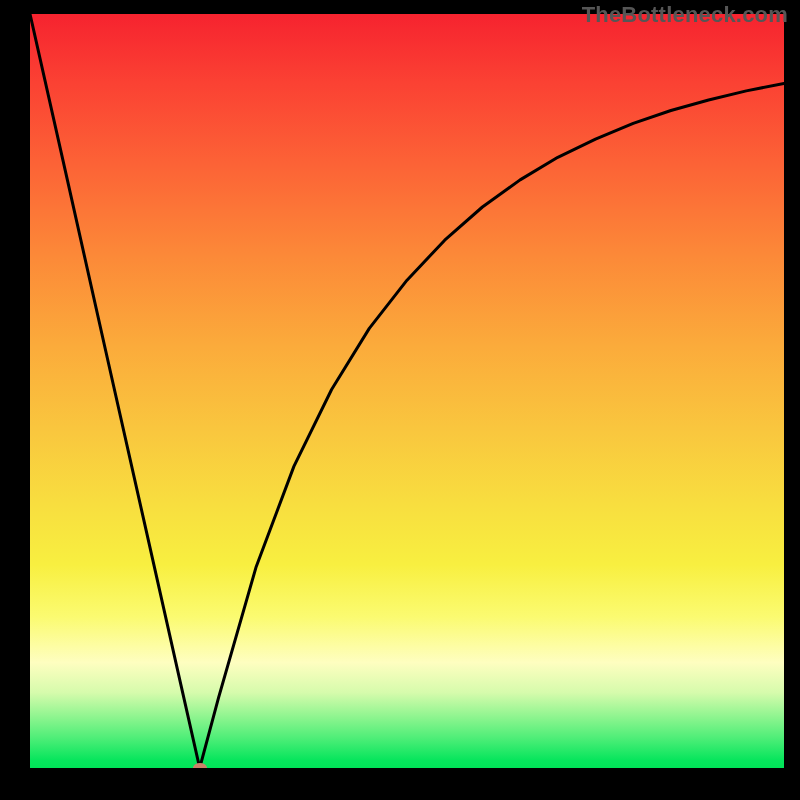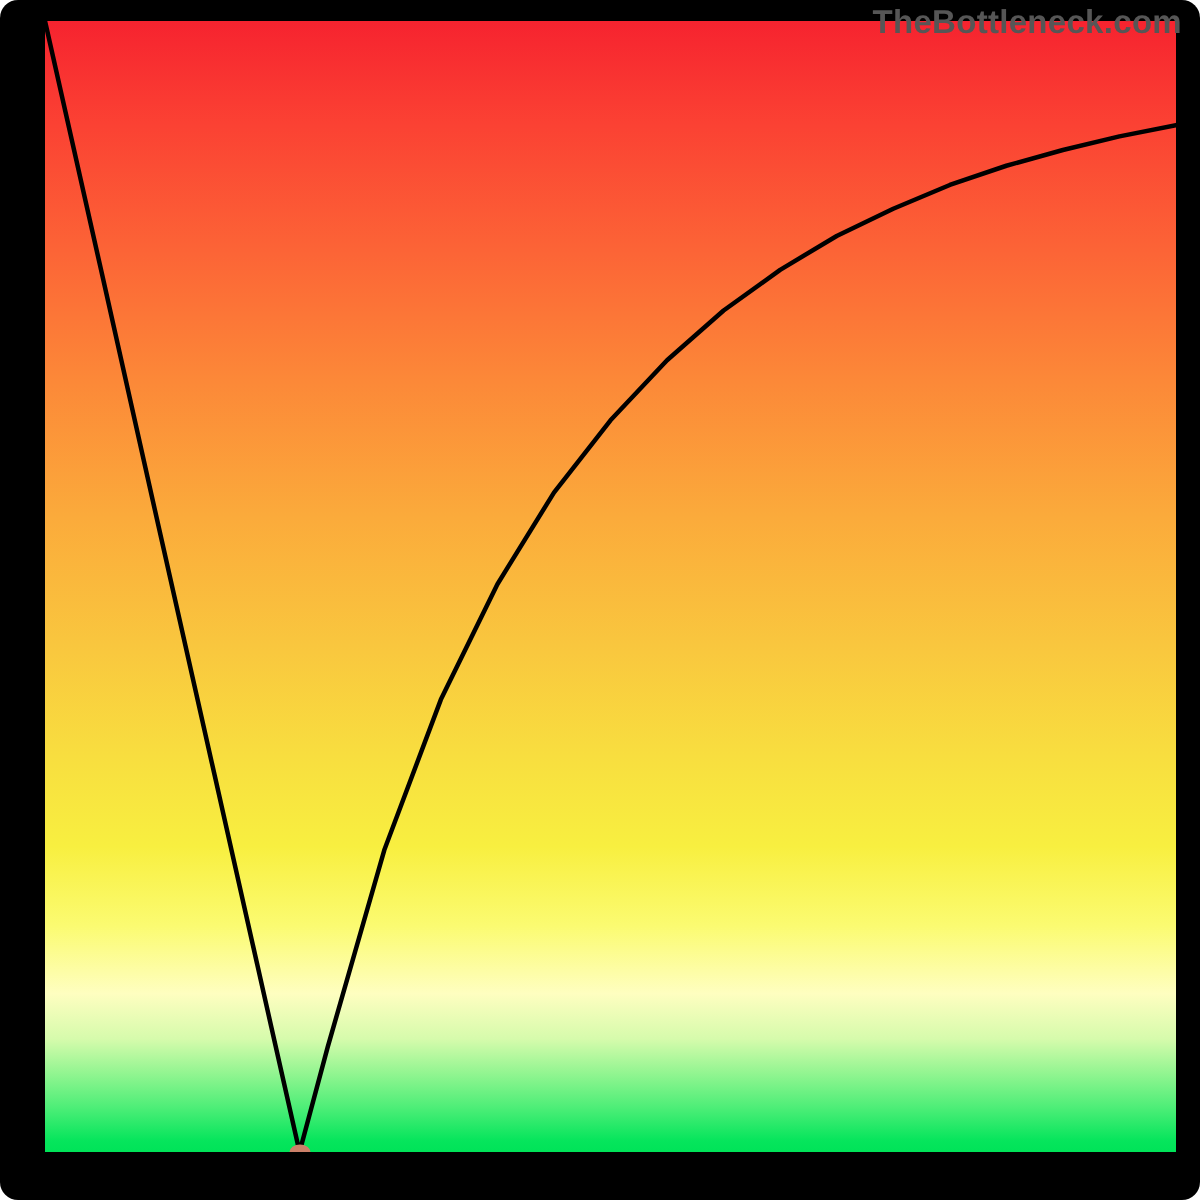--- a/index.html
+++ b/index.html
@@ -5,21 +5,20 @@
   body {
     margin: 0;
     padding: 0;
     background: #fff;
   }
   .chart-container {
     position: relative;
     width: 800px;
     height: 800px;
     background: #000;
-    border-radius: 12px;
   }
   .plot-area {
     position: absolute;
     left: 30px;
     top: 14px;
     width: 754px;
     height: 754px;
     background: linear-gradient(to bottom,
       #f6232f 0%,
       #fb4133 9%,

